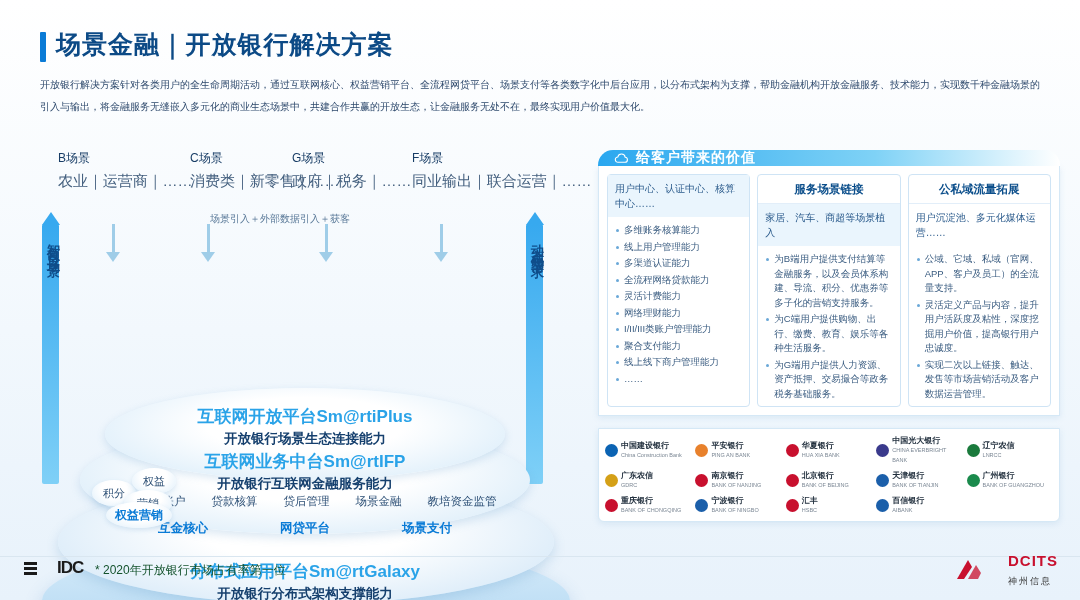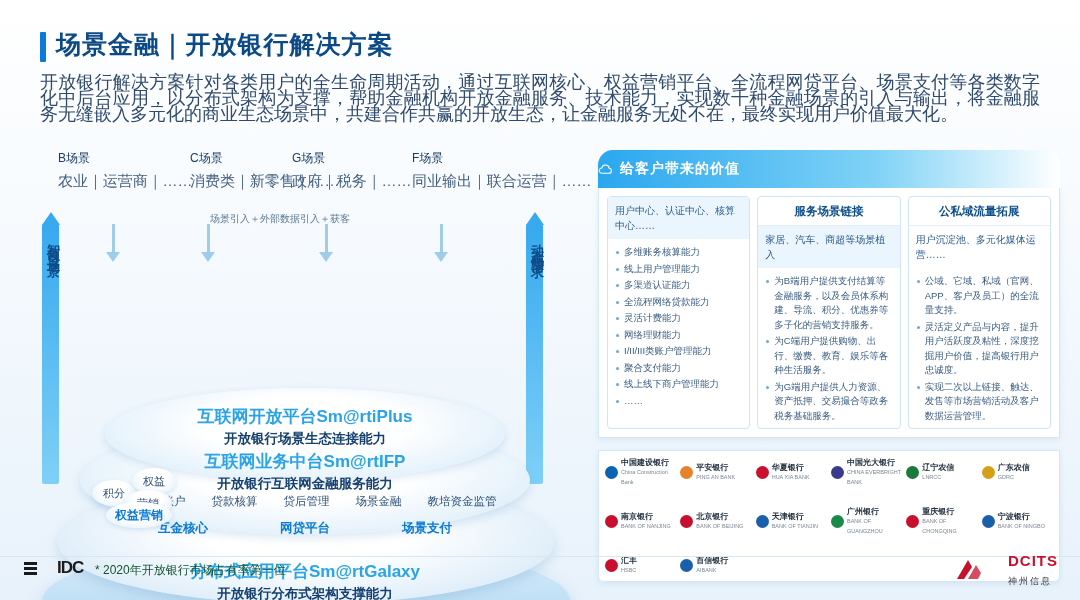--- a/index.html
+++ b/index.html
@@ -16,21 +16,21 @@
   .title-bar {
     position: absolute; left: 0; top: 4px; width: 6px; height: 30px;
     background: #0a7bd6; border-radius: 1px;
   }
   .title {
     margin-left: 16px; font-size: 25px; font-weight: bold; color: #0c4a86;
     letter-spacing: 1px; white-space: nowrap;
   }
   .intro {
     position: absolute; left: 40px; top: 74px; width: 1000px;
-    font-size: 18px; line-height: 16px; color: #2f4a6d; text-align: justify;
+    font-size: 10px; line-height: 22px; color: #2f4a6d; text-align: justify;
   }
 
   
   .left-pane { position: absolute; left: 20px; top: 150px; width: 570px; height: 370px; }
 
   .scene-cols { position: absolute; left: 0; top: 0; width: 570px; height: 46px; }
   .scene-col { position: absolute; font-size: 11.5px; color: #2c4a6b; white-space: nowrap; }
   .scene-col .sc-title { font-size: 12px; color: #183d66; margin-bottom: 5px; display:block; }
   .scene-col .sc-sub { font-size: 15px; color: #44607f; }
 
@@ -89,23 +89,23 @@
     background: radial-gradient(ellipse at 50% 35%, #ffffff 40%, #e9f4fc 80%, #d8ebf8 100%);
     box-shadow: 0 2px 5px rgba(90,150,200,.2);
     display: flex; align-items: center; justify-content: center;
     font-size: 11px; color: #2c4f75;
   }
 
   
   .right-pane { position: absolute; left: 598px; top: 150px; width: 462px; }
 
   .sec-header {
-    position: relative; height: 38px; border-radius: 15px 15px 0 0;
+    position: relative; height: 16px; border-radius: 15px 15px 0 0;
     background: linear-gradient(90deg,#2aa7ef,#7fd2f6 60%, #ffffff 100%);
-    display: flex; align-items: center; padding-left: 0;
+    display: flex; align-items: center; padding-left: 16px;
   }
   .sec-title { font-size: 14px; font-weight: bold; color: #ffffff; letter-spacing: 1px; }
   .hdr-icon { width: 15px; height: 15px; margin-right: 7px; }
 
   .value-body {
     background: #ffffff; border: 1px solid #d5e8f6; border-top: none;
     padding: 8px; display: flex; gap: 7px; height: 250px;
     box-shadow: 0 2px 6px rgba(120,170,210,.18);
   }
   .vcard { flex: 1; border: 1px solid #cfe4f5; border-radius: 4px; background:#fff; display:flex; flex-direction:column; }
@@ -125,21 +125,21 @@
     content: ""; position: absolute; left: 1px; top: 6px;
     width: 3px; height: 3px; border-radius: 50%; background: #6aa8d8;
   }
 
   .cases-wrap { margin-top: 14px; }
   .cases-head { display:flex; align-items:center; }
   .case-count { font-size: 15px; font-weight: bold; color: #ffffff; margin-left: 14px; }
   .logo-grid {
     background: #ffffff; border: 1px solid #d5e8f6; border-radius: 0 0 6px 6px;
     margin-top: -2px; padding: 7px 6px 6px; display: grid;
-    grid-template-columns: repeat(6, 1fr); gap: 20px 4px;
+    grid-template-columns: repeat(5, 1fr); gap: 6px 4px;
     box-shadow: 0 2px 6px rgba(120,170,210,.18);
   }
   .logo-cell { display:flex; align-items:center; gap:3px; font-size: 7.5px; color:#333; line-height: 9px; }
   .logo-mark { width: 13px; height: 13px; border-radius: 50%; flex: 0 0 13px; }
   .logo-name { font-weight: bold; font-size: 8px; color: #23313f; }
   .logo-en { font-size: 5.5px; color: #7b8794; }
 
   
   .footer-line { position: absolute; left: 0; top: 556px; width: 1080px; height: 1px; background: #d9e6f0; }
   .idc-logo { position: absolute; left: 24px; top: 558px; display:flex; align-items:center; gap:20px; }

